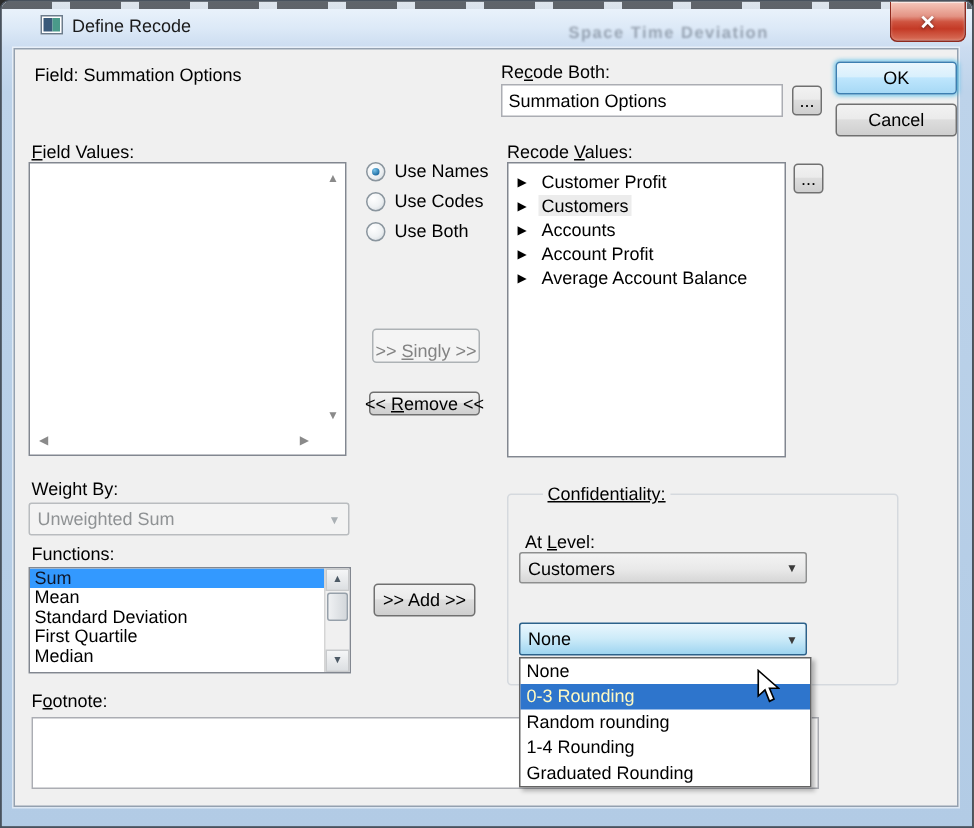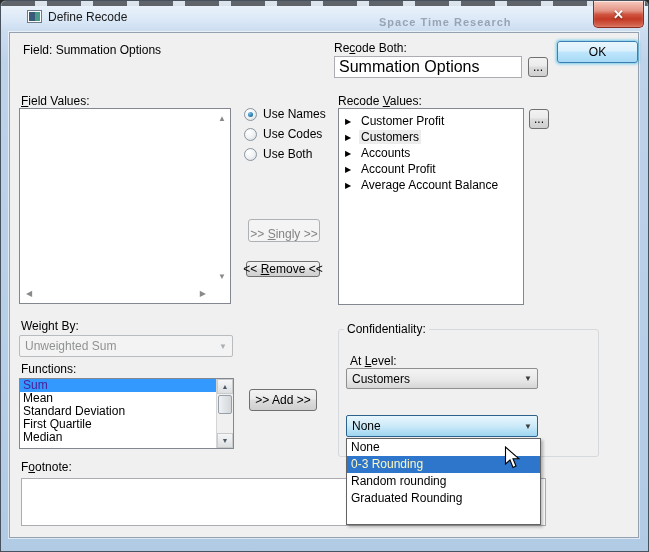--- a/index.html
+++ b/index.html
@@ -28,21 +28,21 @@
   .lbl { position:absolute; white-space:nowrap; }
   u { text-decoration:underline; }
 
   .btn { position:absolute; border:1px solid #707070; border-radius:3px; display:flex; align-items:center; justify-content:center;
          background:linear-gradient(180deg,#f2f2f2 0%,#ebebeb 45%,#dddddd 50%,#cfcfcf 100%); cursor:default; white-space:nowrap; }
   .btn.default { border-color:#3c7fb1; background:linear-gradient(180deg,#eaf6fd 0%,#d9f0fc 45%,#bee6fd 50%,#a7d9f5 100%);
          box-shadow:0 0 3px 1px rgba(64,186,233,.75);text-align:right; }
   .btn.disabled { border-color:#adb2b5; background:#f4f4f4; color:#838383; box-shadow:none;align-items:flex-end; }
 
   .input { position:absolute; border:1px solid #abadb3; background:#fff; font-family:"Liberation Sans",sans-serif;
-         font-size:16px; padding:2px 4px; }
+         font-size:12px; padding:2px 4px; }
   .list { position:absolute; border:1px solid #828790; background:#fff; overflow:hidden; }
 
   .scroll-arrow { position:absolute; color:#8a8a8a; font-size:8px; line-height:8px; }
 
   .radio-row { position:absolute; display:flex; align-items:center; gap:6px; }
   .radio { width:13px; height:13px; border-radius:50%; border:1px solid #8a959e; position:relative;
          background:radial-gradient(circle at 35% 30%, #fff 0%, #eef1f3 55%, #ccd4da 100%); }
   .radio.checked::after { content:""; position:absolute; left:3px; top:3px; width:5px; height:5px; border-radius:50%;
          background:radial-gradient(circle at 35% 30%, #79c2e8 0%, #2d7cb0 60%, #1b4f7e 100%); }
 
@@ -52,21 +52,21 @@
   .tree-item.soft-sel .t-label { background:#ececec; }
 
   .combo { position:absolute; border:1px solid #8e8f8f; border-radius:2px; display:flex; align-items:center;
          padding:0 5px; background:linear-gradient(180deg,#f3f3f3 0%,#e9e9e9 55%,#d6d6d6 100%); }
   .combo .arr { margin-left:auto; font-size:8px; color:#3b3b3b; }
   .combo.disabled { background:#f3f3f3; border-color:#b9bcbf; color:#8f9294; }
   .combo.disabled .arr { color:#aab0b4; }
   .combo.open { border-color:#2c628b; background:linear-gradient(180deg,#e9f6fd 0%,#cdebf9 48%,#9fd5f0 100%); }
 
   .fn-item { height:13px; line-height:13px; padding-left:3px; white-space:nowrap; }
-  .fn-item.sel { background:#3399ff; color:#4c1d95; }
+  .fn-item.sel { background:#3399ff; color:#0f172a; }
   .fn-scroll { position:absolute; right:0; top:0; width:17px; height:100%; background:#f0f0f0; border-left:1px solid #d5d5d5; }
   .fn-scroll .sb-btn { position:absolute; left:0; width:100%; height:15px; display:flex; align-items:center; justify-content:center;
          background:linear-gradient(180deg,#f5f6f7,#dcdfe2); border:1px solid #c8cacc; color:#4d5a66; font-size:7px; }
   .fn-scroll .thumb { position:absolute; left:1px; top:16px; width:14px; height:19px; border:1px solid #96a0aa; border-radius:2px;
          background:linear-gradient(90deg,#eff1f3,#d3d7db); }
 
   .groupbox { position:absolute; border:1px solid #d5d9de; border-radius:3px; }
   .groupbox-label { position:absolute; background:#f0f0f0; padding:0 3px; }
 
   .dropdown { position:absolute; background:#fff; border:1px solid #646464; z-index:10; box-shadow:2px 2px 3px rgba(0,0,0,.28); }
@@ -76,41 +76,42 @@
   textarea.footnote { position:absolute; border:1px solid #abadb3; background:#fff; resize:none;
          font-family:"Liberation Sans",sans-serif; font-size:12px; }
   .cursor { position:absolute; z-index:20; }
 </style>
 </head>
 <body>
 
 <div class="win">
 
   <div class="titlebar">
-    <div class="faint-bg-text">Space Time Research</div>
+    <div class="faint-bg-text">Space Time Deviation</div>
     <div class="app-icon">
         <div class="l"></div>
         <div class="r"></div>
       </div>
     <div class="title-text">Define Recode</div>
   </div>
   <div class="top-strip"></div>
   <div class="close-btn">
     <span>✕</span>
   </div>
 
   <div class="client"></div>
 
   <div class="lbl" style="left:22px; top:42px;">Field: Summation Options</div>
 
   <div class="lbl" style="left:333px; top:40px;"><span>Re</span><u>c</u><span>ode Both:</span></div>
   <input class="input" style="left: 333px; top: 55px; width: 188px; height: 22px;" value="Summation Options">
   <div class="btn" style="left:527px; top:56px; width:20px; height:20px;">...</div>
 
   <div class="btn default" style="left:556px; top:40px; width:81px; height:22px;">OK</div>
+  <div class="btn" style="left:556px; top:68px; width:81px; height:22px;">Cancel</div>
 
   <div class="lbl" style="left:20px; top:93px;"><span></span><u>F</u><span>ield Values:</span></div>
   <div class="list" style="left:18px; top:107px; width:212px; height:196px;">
     <span class="scroll-arrow" style="right:4px; top:6px;">▲</span>
     <span class="scroll-arrow" style="right:4px; bottom:22px;">▼</span>
     <span class="scroll-arrow" style="left:6px; bottom:5px;">◀</span>
     <span class="scroll-arrow" style="right:24px; bottom:5px;">▶</span>
   </div>
 
   <div class="radio-row" style="left:243px; top:106px;">
@@ -175,38 +176,39 @@
     </div>
     <div class="fn-scroll">
       <div class="sb-btn" style="top:0;">▲</div>
       <div class="thumb"></div>
       <div class="sb-btn" style="bottom:0;">▼</div>
     </div>
   </div>
   <div class="btn" style="left:248px; top:388px; width:68px; height:22px;">&gt;&gt; Add &gt;&gt;</div>
 
   <div class="groupbox" style="left:337px; top:328px; width:261px; height:128px;"></div>
-  <div class="groupbox-label" style="left:343px; top:321px;">Confidentiality:</div>
+  <div class="groupbox-label" style="left:361px; top:321px;text-decoration:underline;">Confidentiality:</div>
 
   <div class="lbl" style="left:349px; top:353px;"><span>At </span><u>L</u><span>evel:</span></div>
   <div class="combo" style="left:345px; top:367px; width:192px; height:21px;">
     <span>Customers</span>
     <span class="arr">▼</span>
   </div>
 
   <div class="lbl" style="left:349px; top:420px;"><span>R</span><u>u</u><span>le:</span></div>
   <div class="combo open" style="left:345px; top:414px; width:192px; height:22px;">
     <span>None</span>
     <span class="arr">▼</span>
   </div>
 
   <div class="dropdown" style="left:345px; top:437px; width:195px; height:87px;">
     <div class="dd-opt">None</div>
     <div class="dd-opt hl">0-3 Rounding</div>
     <div class="dd-opt">Random rounding</div>
+    <div class="dd-opt">1-4 Rounding</div>
     <div class="dd-opt">Graduated Rounding</div>
   </div>
 
   <div class="lbl" style="left:20px; top:459px;"><span>F</span><u>o</u><span>otnote:</span></div>
   <textarea class="footnote" style="left: 20px; top: 477px; width: 525px; height: 48px;"></textarea>
 
   <svg class="cursor" style="left:503px; top:445px;" width="16" height="23" viewBox="0 0 16 23">
     <path d="M1.5,1 L1.5,18 L6,14 L9,21.5 L12,20 L9,12.8 L15,12.8 Z" fill="#ffffff" stroke="#000000" stroke-width="1.1"></path>
   </svg>
 

